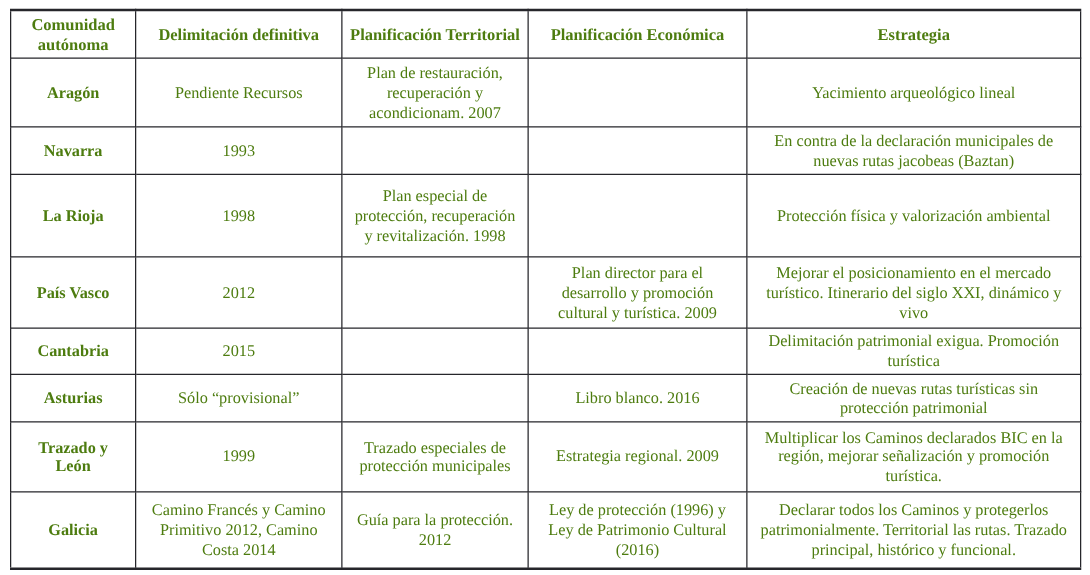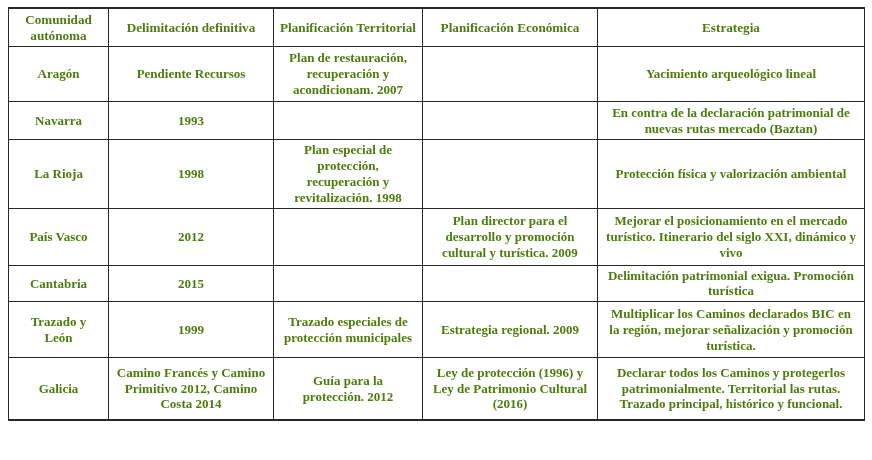--- a/index.html
+++ b/index.html
@@ -26,21 +26,20 @@
     border-bottom: 2px solid #26262b;
   }
   .data-table th, .data-table td {
     border: 1px solid #26262b;
     text-align: center;
     vertical-align: middle;
     padding: 2px 7px;
     font-size: 13px;
     line-height: 1.22;
     overflow: hidden;
-    font-weight: bold;
   }
   .data-table th {
     font-weight: bold;
     font-size: 13.2px;
     line-height: 1.18;
     padding: 3px 4px;
   }
   .data-table td.region {
     font-weight: bold;
   }
@@ -82,21 +81,21 @@
         <td>Pendiente Recursos</td>
         <td>Plan de restauración, recuperación y acondicionam. 2007</td>
         <td></td>
         <td>Yacimiento arqueológico lineal</td>
       </tr>
       <tr class="r1">
         <td class="region">Navarra</td>
         <td>1993</td>
         <td></td>
         <td></td>
-        <td>En contra de la declaración patrimonial de nuevas rutas mercado (Baztan)</td>
+        <td>En contra de la declaración municipales de nuevas rutas jacobeas (Baztan)</td>
       </tr>
       <tr class="r2">
         <td class="region">La Rioja</td>
         <td>1998</td>
         <td>Plan especial de protección, recuperación y revitalización. 1998</td>
         <td></td>
         <td>Protección física y valorización ambiental</td>
       </tr>
       <tr class="r3">
         <td class="region">País Vasco</td>
@@ -105,20 +104,27 @@
         <td>Plan director para el desarrollo y promoción cultural y turística. 2009</td>
         <td>Mejorar el posicionamiento en el mercado turístico. Itinerario del siglo XXI, dinámico y vivo</td>
       </tr>
       <tr class="r4">
         <td class="region">Cantabria</td>
         <td>2015</td>
         <td></td>
         <td></td>
         <td>Delimitación patrimonial exigua. Promoción turística</td>
       </tr>
+      <tr class="r5">
+        <td class="region">Asturias</td>
+        <td>Sólo “provisional”</td>
+        <td></td>
+        <td>Libro blanco. 2016</td>
+        <td>Creación de nuevas rutas turísticas sin protección patrimonial</td>
+      </tr>
       <tr class="r6">
         <td class="region">Trazado y León</td>
         <td>1999</td>
         <td>Trazado especiales de protección municipales</td>
         <td>Estrategia regional. 2009</td>
         <td>Multiplicar los Caminos declarados BIC en la región, mejorar señalización y promoción turística.</td>
       </tr>
       <tr class="r7">
         <td class="region">Galicia</td>
         <td>Camino Francés y Camino Primitivo 2012, Camino Costa 2014</td>

